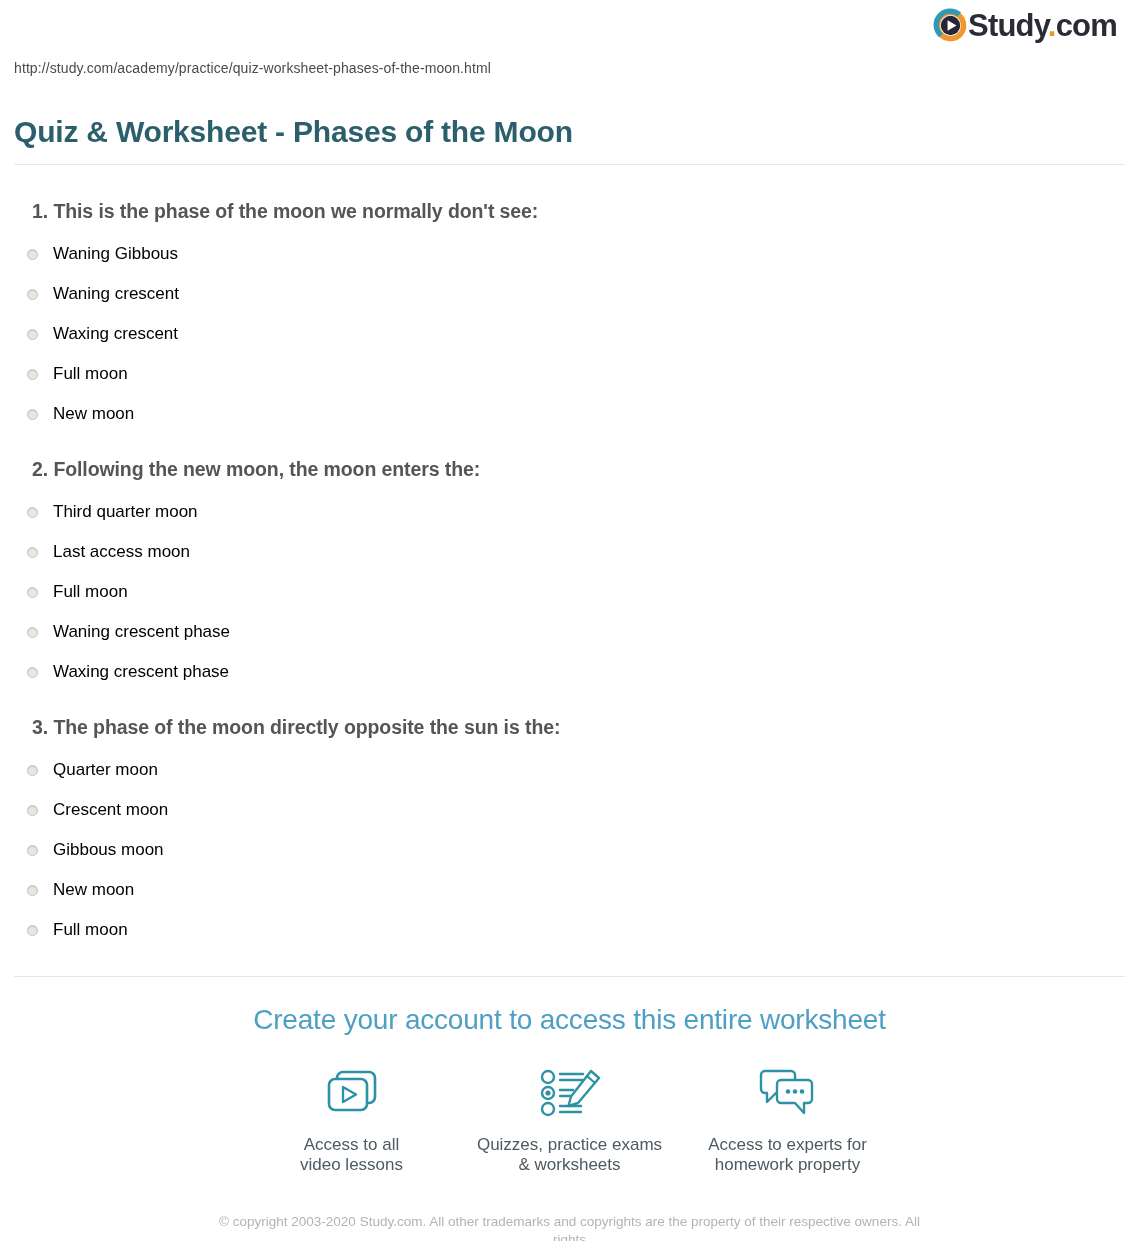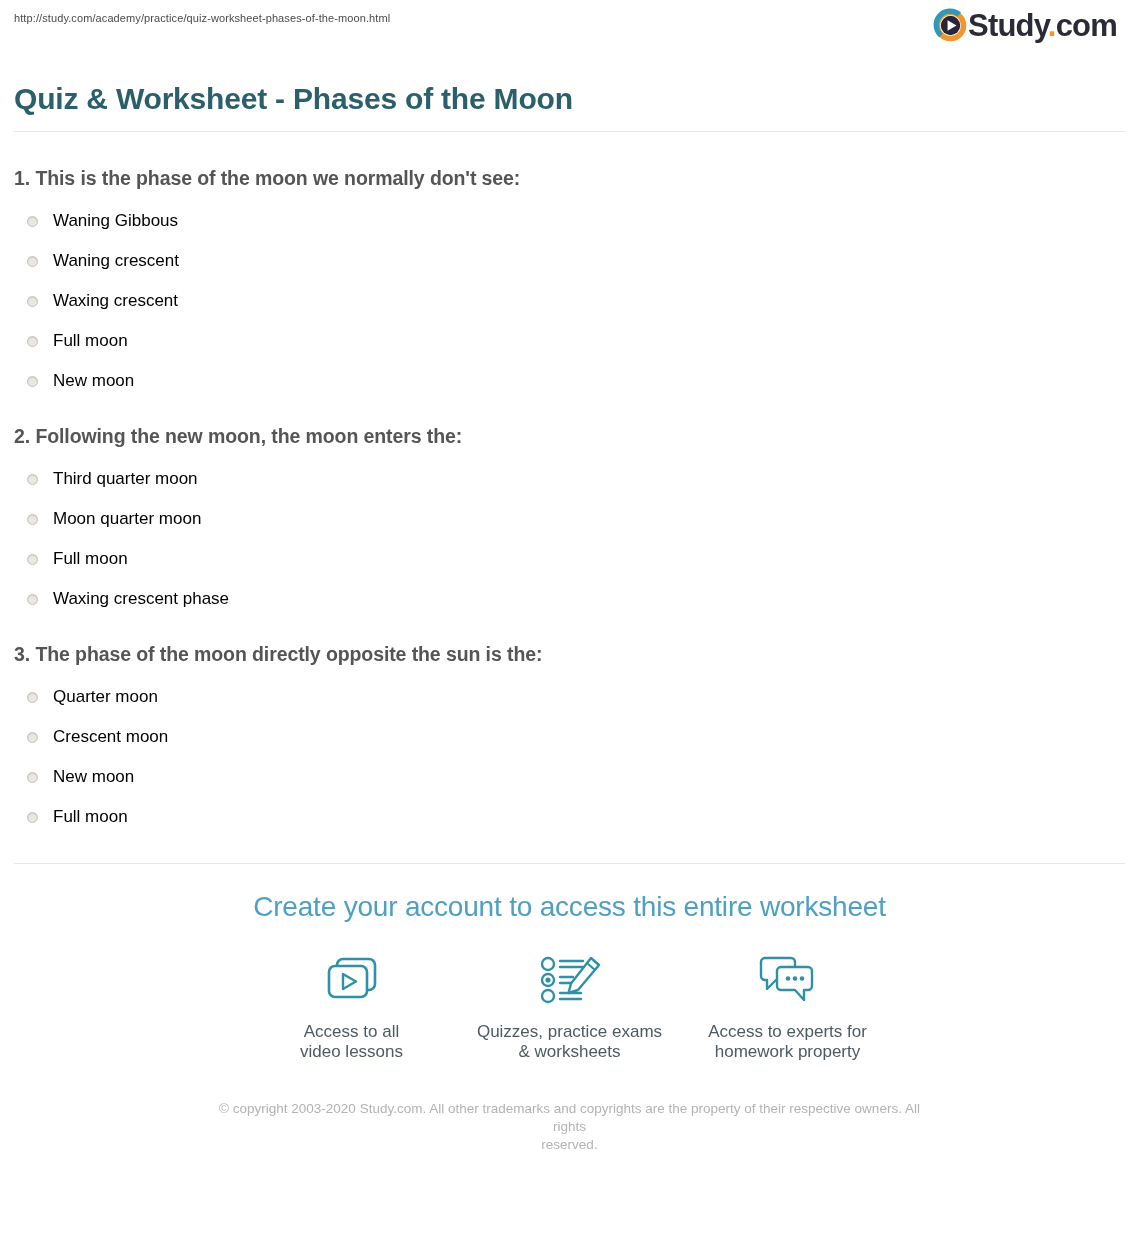--- a/index.html
+++ b/index.html
@@ -14,24 +14,25 @@
   .page { padding: 0 15px 0 14px; }
 
   
   .header-row {
     display: flex;
     justify-content: space-between;
     align-items: flex-start;
     padding-top: 8px;
   }
   .page-url {
-    font-size: 11px;
+    font-size: 14px;
     color: #4b4b4b;
     padding-top: 4px;
     letter-spacing: 0.1px;
+    margin-top: 48px;
   }
   .logo { display: flex; align-items: center; cursor: pointer; padding-right: 8px; }
   .logo-icon { width: 35px; height: 35px; display: block; }
   .logo-text {
     font-size: 31px;
     font-weight: 600;
     color: #2b2b38;
     letter-spacing: -0.8px;
     line-height: 35px;
   }
@@ -50,21 +51,21 @@
     border-top: 1px solid #e7e7e7;
     margin: 15px 0 0 0;
   }
 
   
   .question-block { margin-top: 35px; }
   .question-text {
     font-size: 19.5px;
     font-weight: 700;
     color: #555555;
-    margin: 0 0 22px 0;
+    margin: 0 0 22px 18px;
     letter-spacing: -0.1px;
   }
   .option-row {
     display: flex;
     align-items: center;
     height: 18px;
     margin-bottom: 22px;
     cursor: pointer;
   }
   .radio {
@@ -169,41 +170,49 @@
   </div>
 
   <div class="question-block">
     <div class="question-text">2. Following the new moon, the moon enters the:</div>
     <div class="option-row">
       <span class="radio"></span>
       <span class="option-label">Third quarter moon</span>
     </div>
     <div class="option-row">
       <span class="radio"></span>
-      <span class="option-label">Moon quarter moon</span>
+      <span class="option-label">Last access moon</span>
     </div>
     <div class="option-row">
       <span class="radio"></span>
       <span class="option-label">Full moon</span>
+    </div>
+    <div class="option-row">
+      <span class="radio"></span>
+      <span class="option-label">Waning crescent phase</span>
     </div>
     <div class="option-row">
       <span class="radio"></span>
       <span class="option-label">Waxing crescent phase</span>
     </div>
   </div>
 
   <div class="question-block">
     <div class="question-text">3. The phase of the moon directly opposite the sun is the:</div>
     <div class="option-row">
       <span class="radio"></span>
       <span class="option-label">Quarter moon</span>
     </div>
     <div class="option-row">
       <span class="radio"></span>
       <span class="option-label">Crescent moon</span>
+    </div>
+    <div class="option-row">
+      <span class="radio"></span>
+      <span class="option-label">Gibbous moon</span>
     </div>
     <div class="option-row">
       <span class="radio"></span>
       <span class="option-label">New moon</span>
     </div>
     <div class="option-row">
       <span class="radio"></span>
       <span class="option-label">Full moon</span>
     </div>
   </div>

